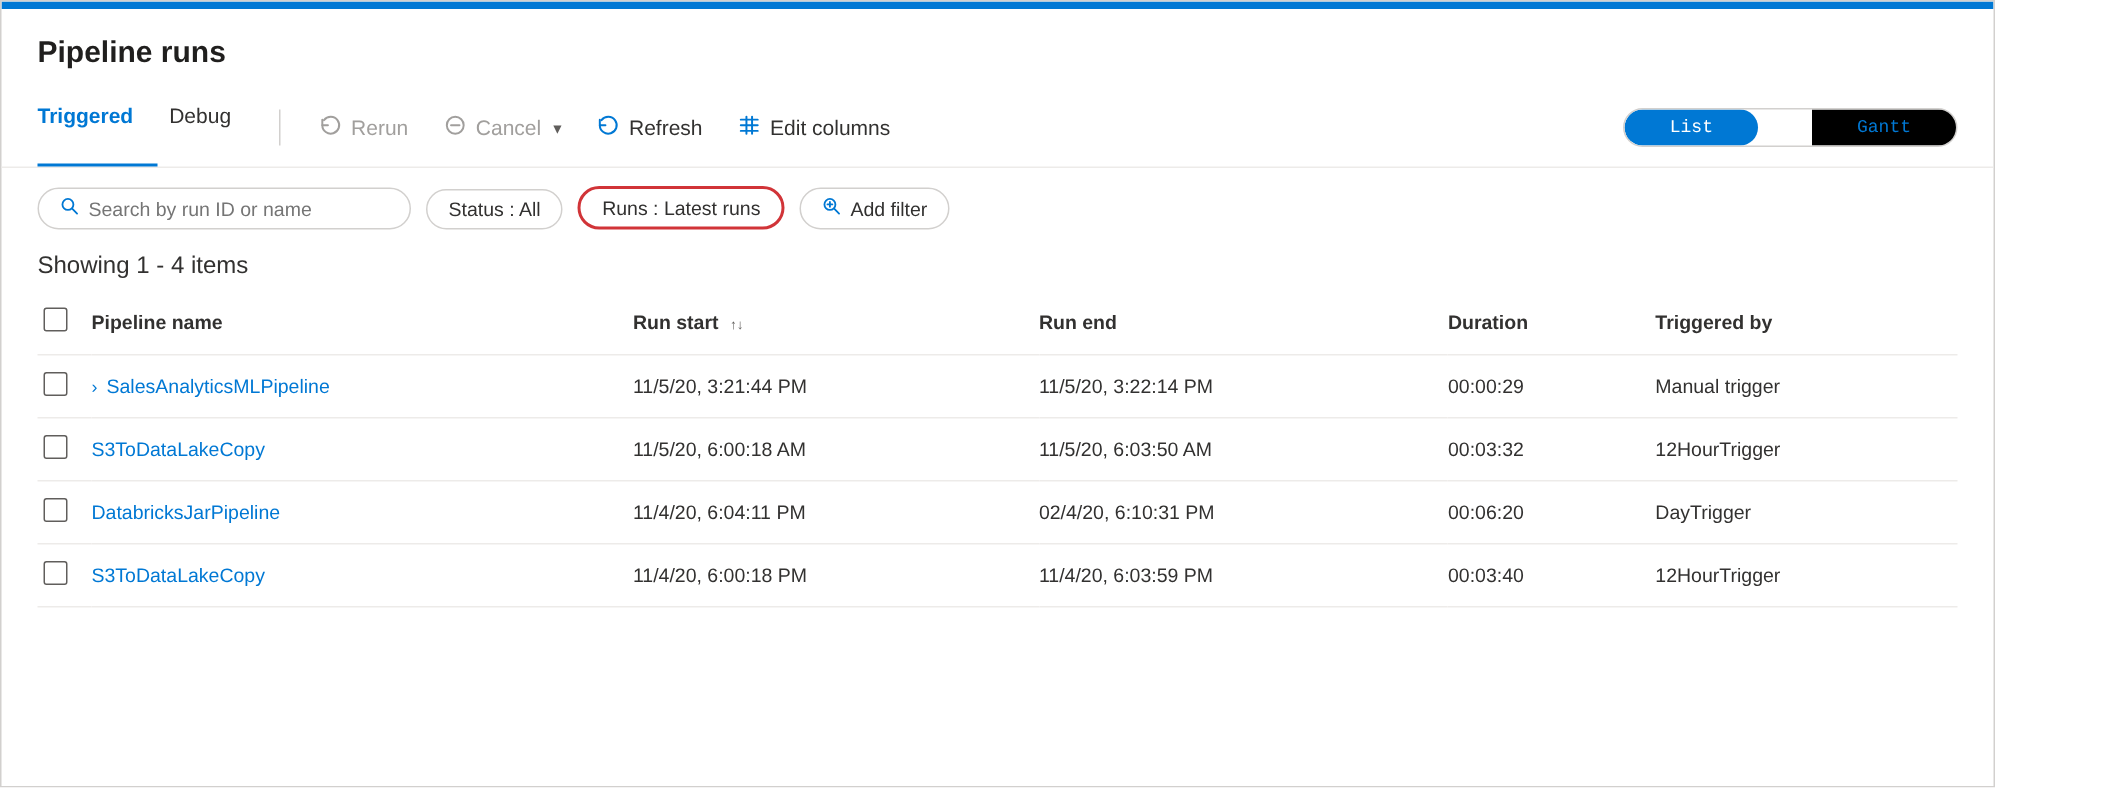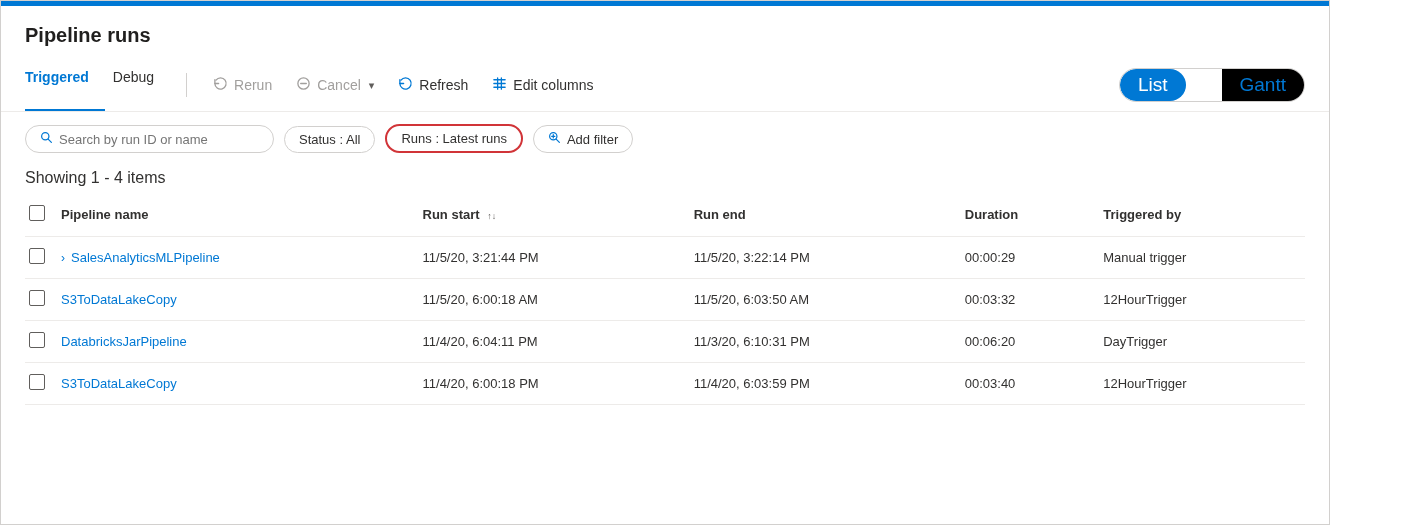--- a/index.html
+++ b/index.html
@@ -85,25 +85,26 @@
     }
     .view-toggle {
       display: flex;
       align-items: center;
       border: 1px solid #d2d0ce;
       border-radius: 20px;
       overflow: hidden;
       margin-left: auto;
     }
     .view-btn {
-      padding: 5px 18px;
+      padding: 5px 30px;
       border: none;
       cursor: pointer;
-      font-size: 19px;
+      font-size: 12px;
       font-weight: 500;
+      font-family: Liberation Mono, monospace;
     }
     .view-btn.active {
       background: #0078d4;
       color: #fff;
       border-radius: 20px;
     }
     .view-btn:not(.active) {
       background: #000000;
       color: #0078d4;
       margin-left: 36px;
@@ -371,21 +372,21 @@
             <td class="pipeline-name">S3ToDataLakeCopy</td>
             <td>11/5/20, 6:00:18 AM</td>
             <td>11/5/20, 6:03:50 AM</td>
             <td>00:03:32</td>
             <td>12HourTrigger</td>
           </tr>
           <tr>
             <td><div class="checkbox"></div></td>
             <td class="pipeline-name">DatabricksJarPipeline</td>
             <td>11/4/20, 6:04:11 PM</td>
-            <td>11/3/20, 6:10:31 PM</td>
+            <td>02/4/20, 6:10:31 PM</td>
             <td>00:06:20</td>
             <td>DayTrigger</td>
           </tr>
           <tr>
             <td><div class="checkbox"></div></td>
             <td class="pipeline-name">S3ToDataLakeCopy</td>
             <td>11/4/20, 6:00:18 PM</td>
             <td>11/4/20, 6:03:59 PM</td>
             <td>00:03:40</td>
             <td>12HourTrigger</td>

